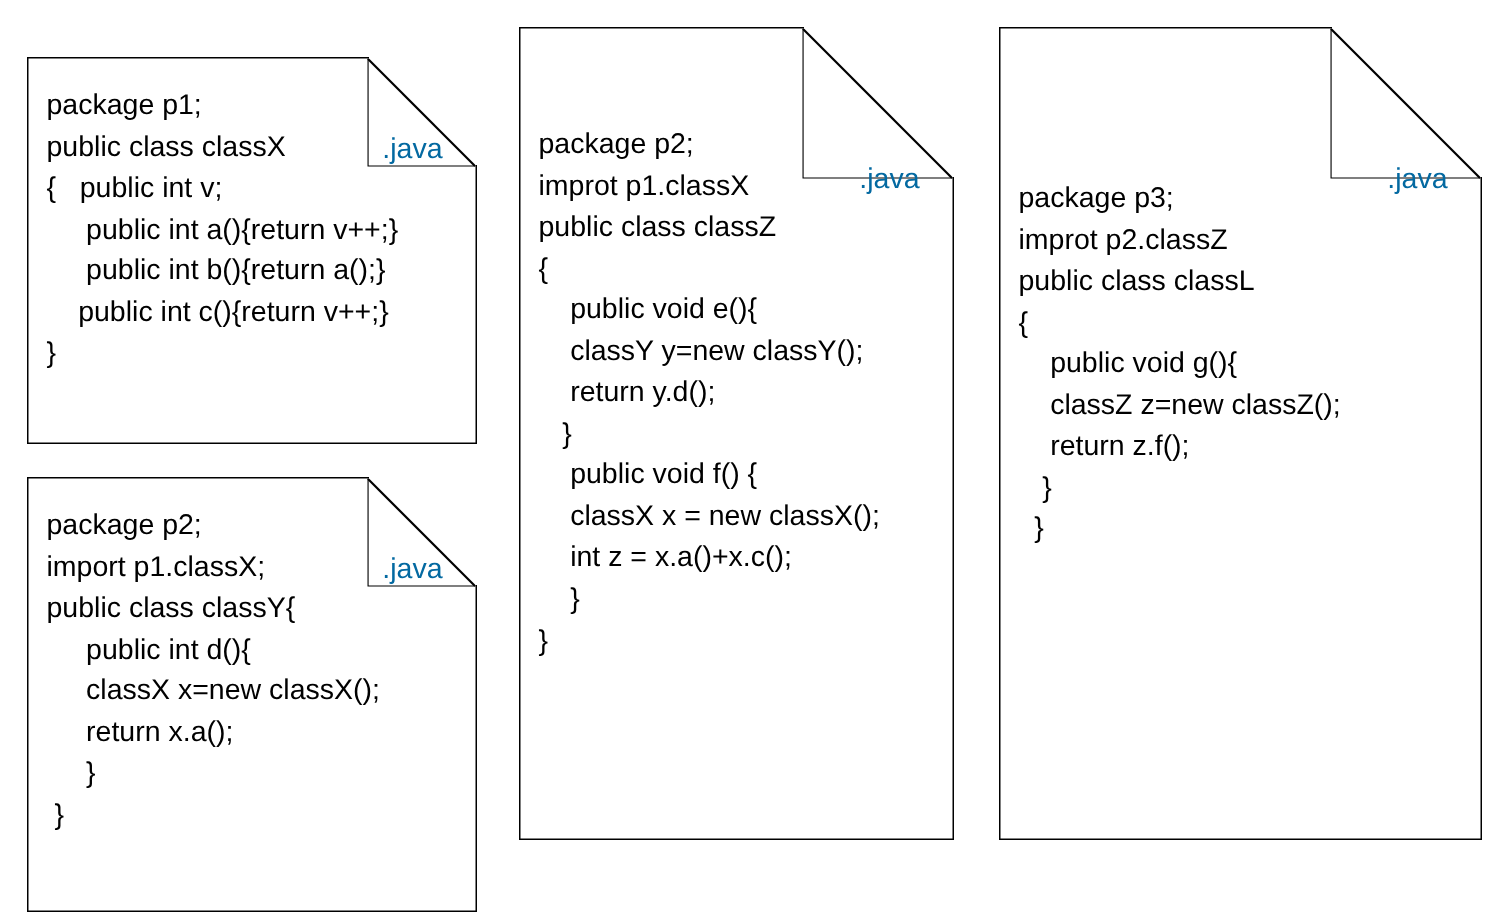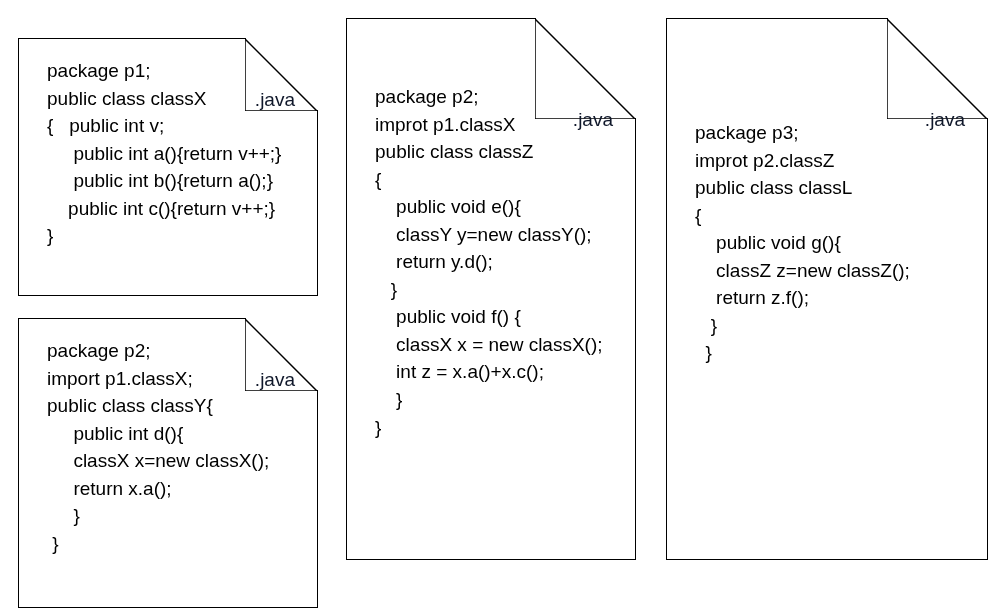--- a/index.html
+++ b/index.html
@@ -38,27 +38,26 @@
   .file .fold-line {
     position: absolute;
     top: 0; right: 0;
     width: 72px; height: 72px;
     pointer-events: none;
   }
   .file .fold-line svg { display: block; }
   .file .ext {
     position: absolute;
     font-size: 19px;
-    color: #0f172a;
+    color: #0369a1;
   }
   .code {
     white-space: pre;
     line-height: 1.45;
     color: #000;
-    margin-left: 16px;
   }
   
   #f1 { left: 18px;  top: 38px;  width: 300px; height: 258px; }
   #f1 .ext { top: 50px; right: 22px; }
   #f2 { left: 18px;  top: 318px; width: 300px; height: 290px; }
   #f2 .ext { top: 50px; right: 22px; }
   #f3 { left: 346px; top: 18px;  width: 290px; height: 542px; padding-top: 64px; }
   #f3 .ext { top: 90px; right: 22px; }
   #f3 .fold, #f3 .fold-line { width: 100px; height: 100px; }
   #f4 { left: 666px; top: 18px;  width: 322px; height: 542px; padding-top: 100px; }

